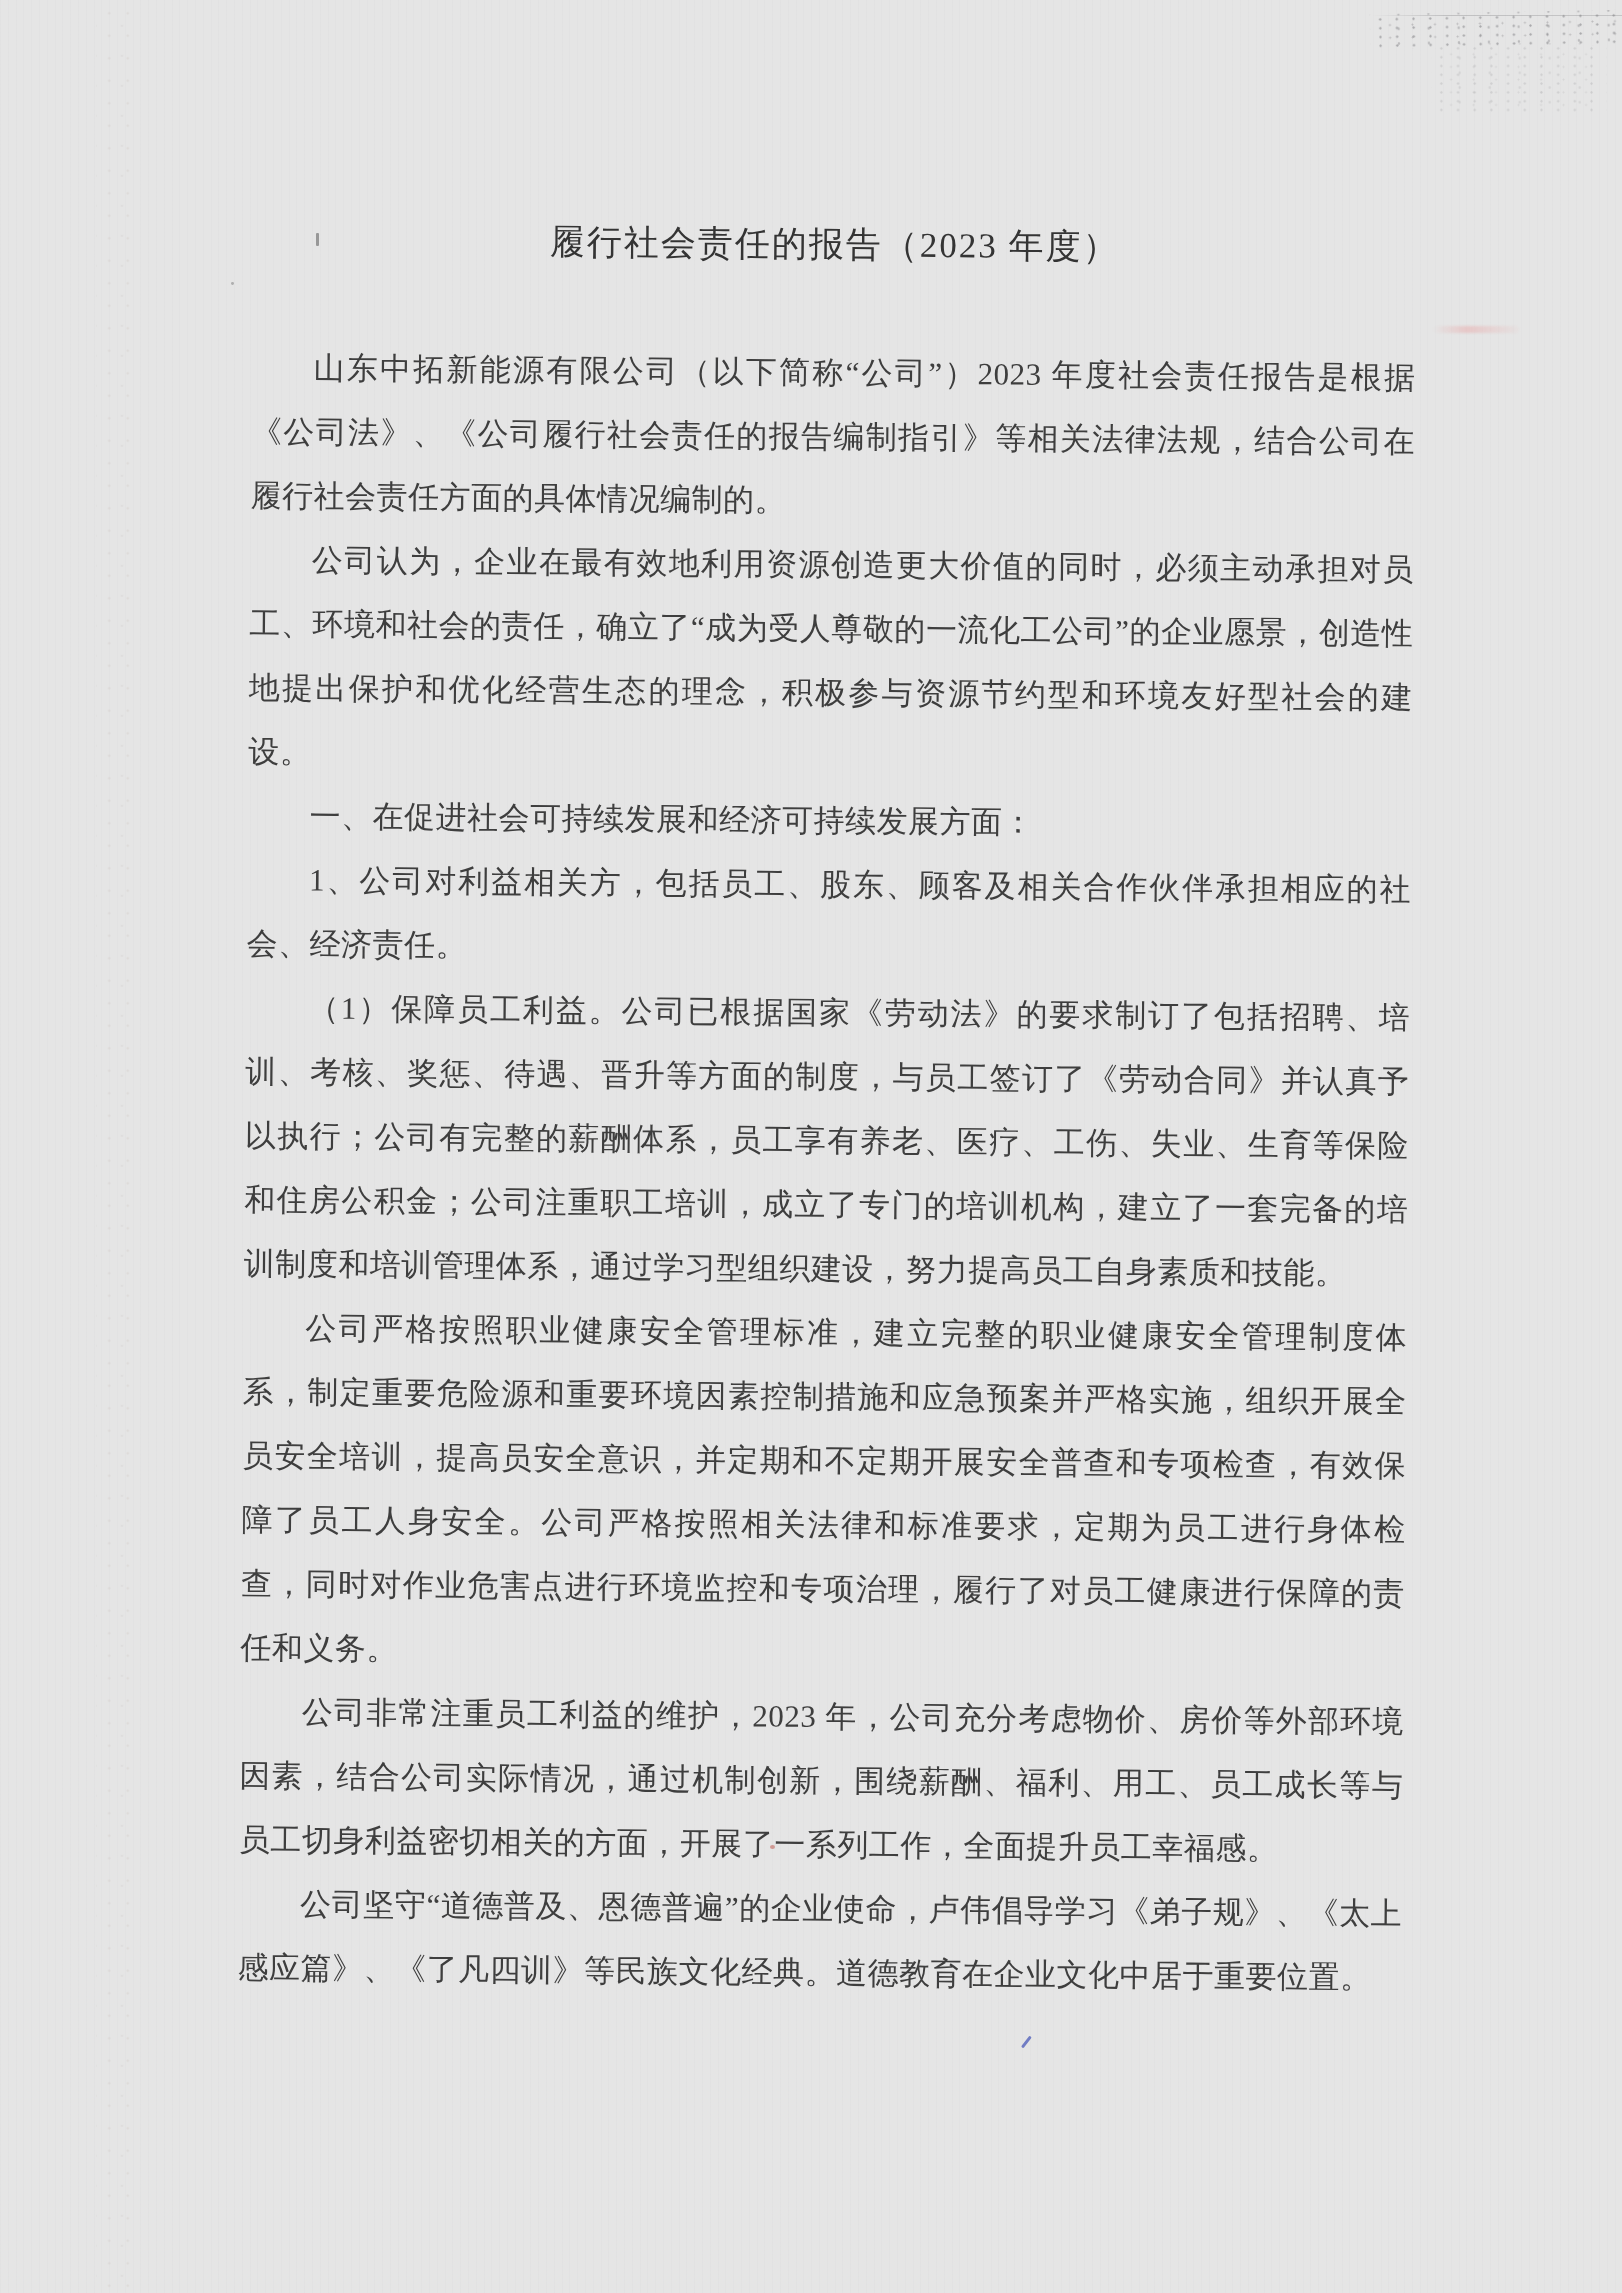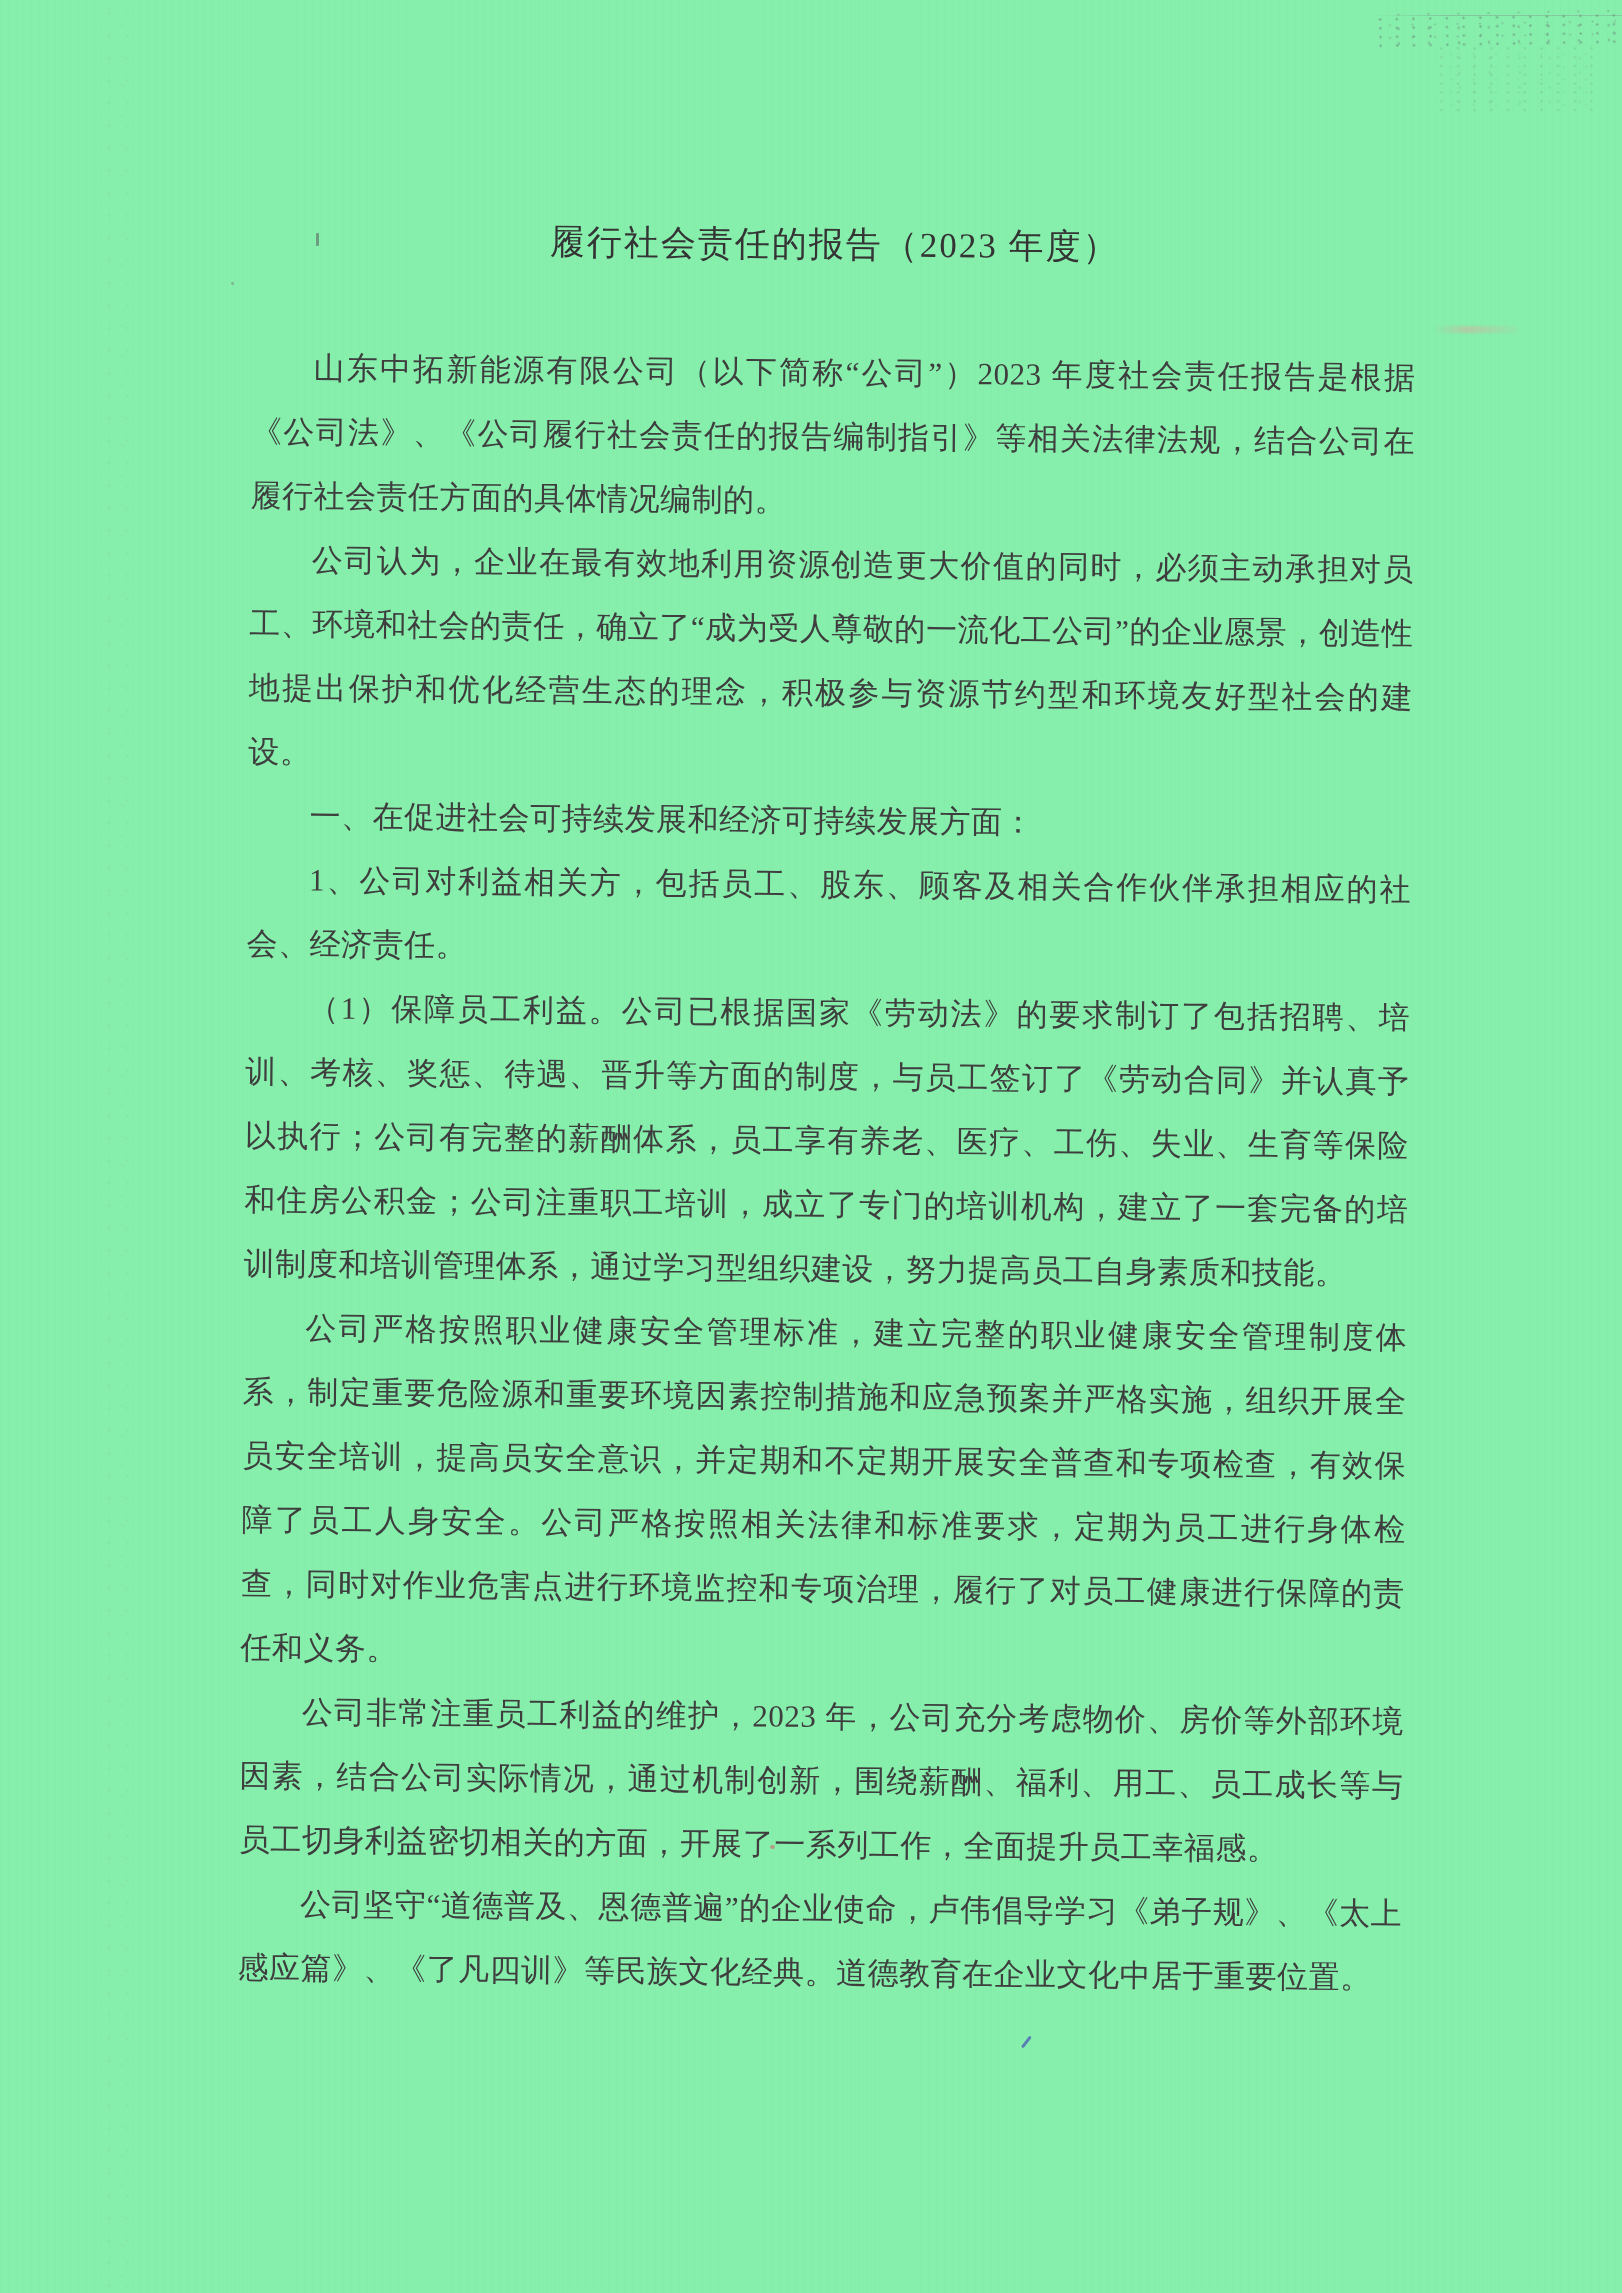--- a/index.html
+++ b/index.html
@@ -4,21 +4,21 @@
 <style>
   html, body {
     margin: 0;
     padding: 0;
     background: #ffffff;
   }
   .page {
     position: relative;
     width: 1622px;
     height: 2294px;
-    background: #86efac;
+    background: #e5e5e5;
     overflow: hidden;
   }
   
   .page::before {
     content: "";
     position: absolute;
     inset: 0;
     background: repeating-linear-gradient(90deg,
       rgba(70,70,90,0.018) 0 1px, transparent 1px 7.8px);
     pointer-events: none;

